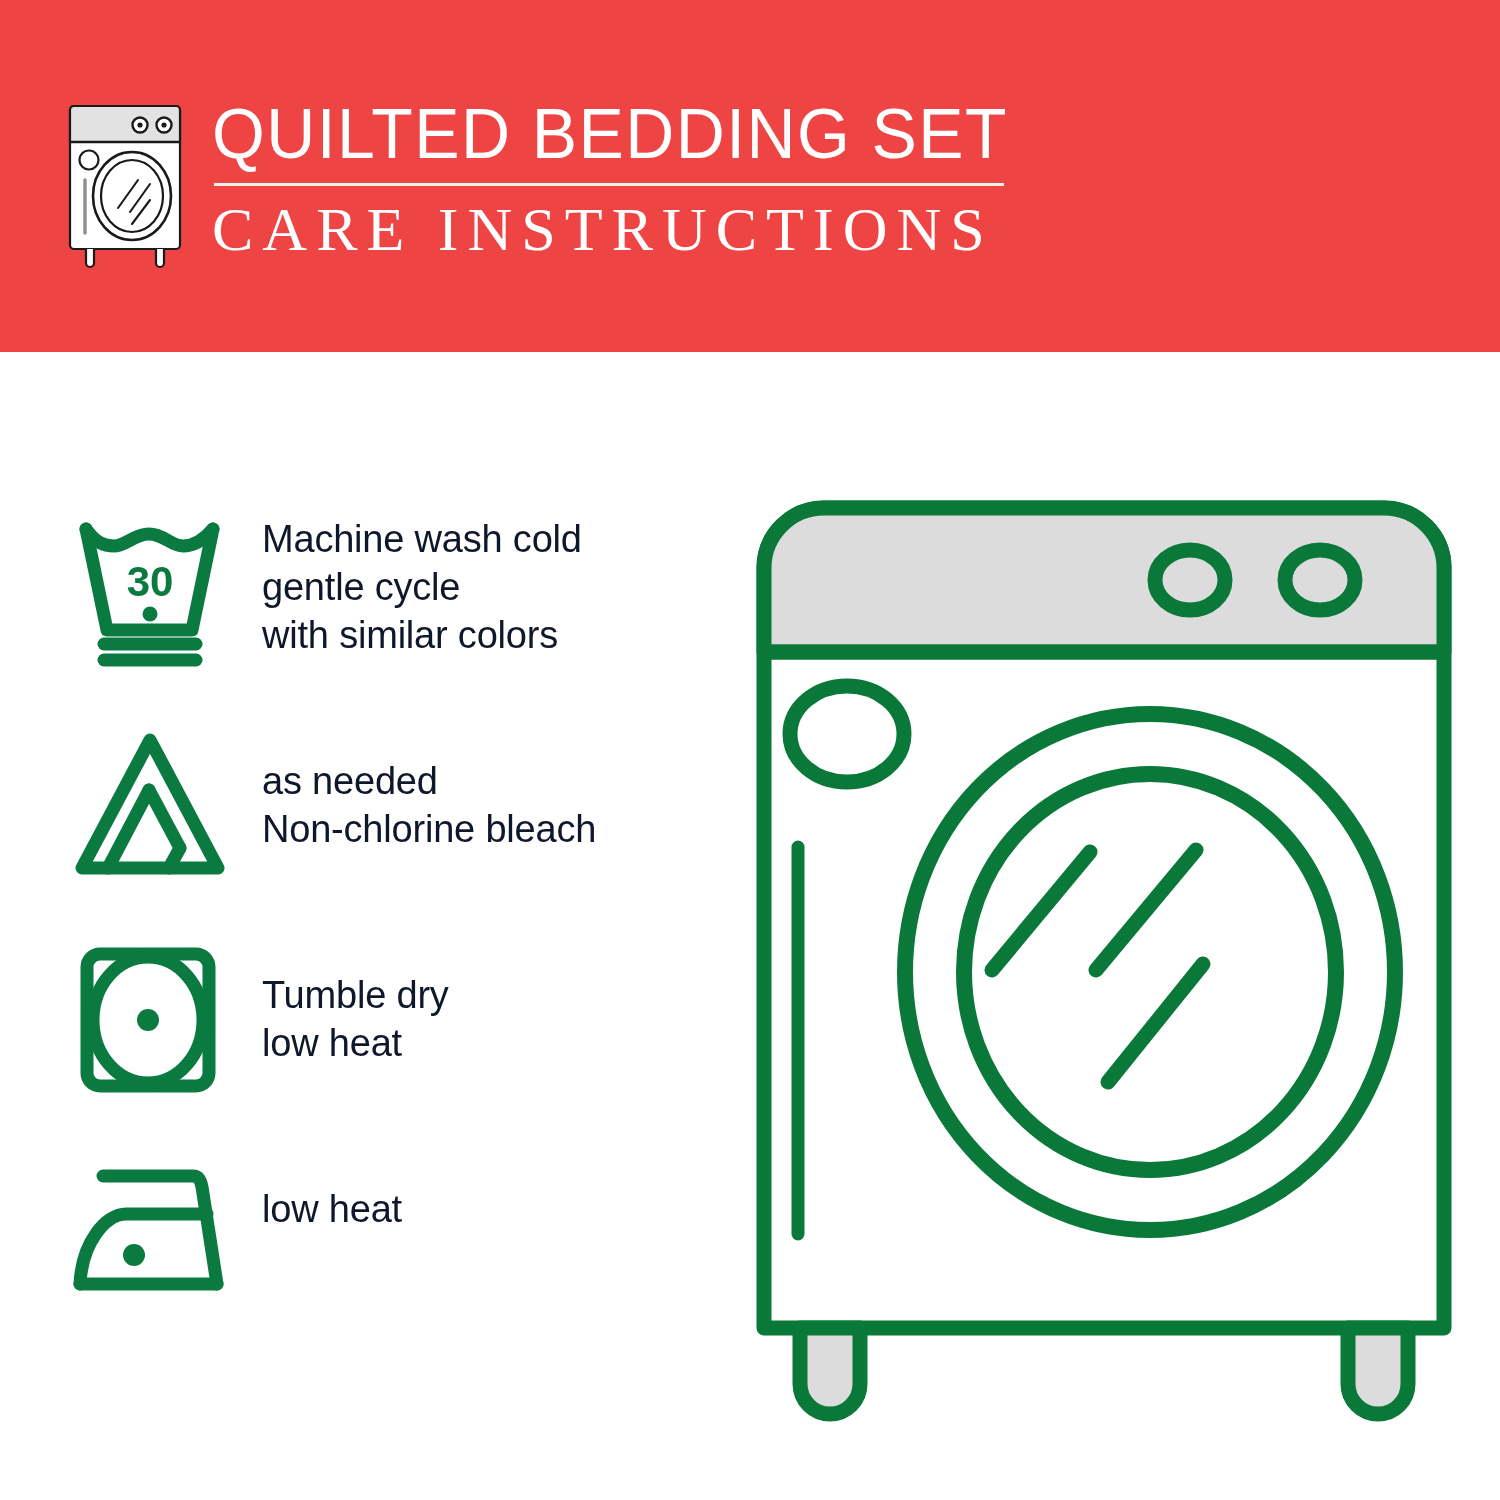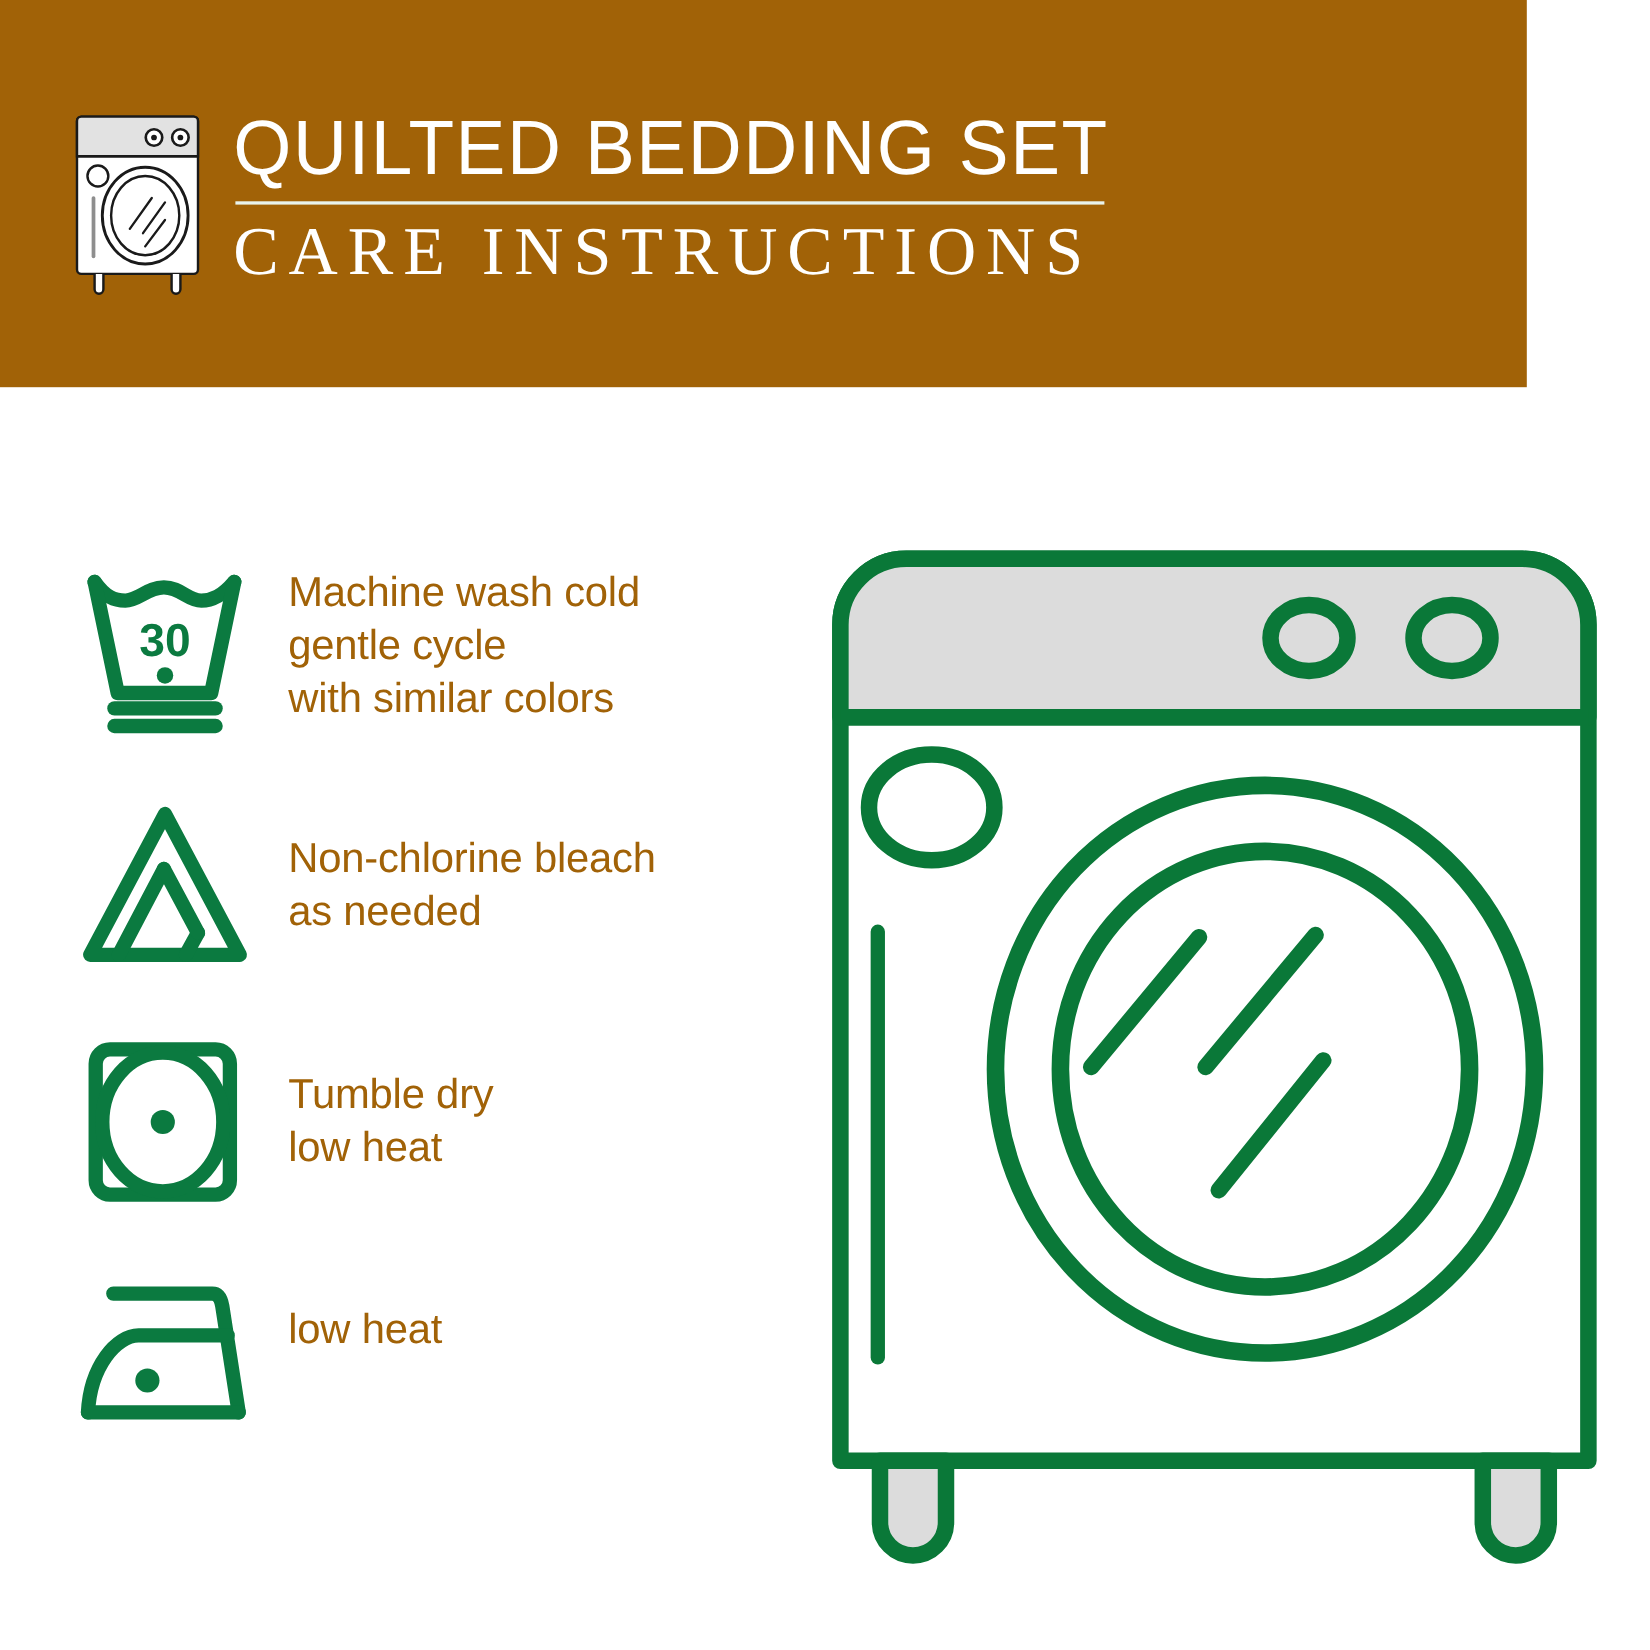--- a/index.html
+++ b/index.html
@@ -16,23 +16,23 @@
     width: 1500px;
     height: 1500px;
     background: #ffffff;
     overflow: hidden;
   }
 
   
   #header-band {
     position: absolute;
     left: 0; top: 0;
-    width: 1388px;
+    width: 1500px;
     height: 352px;
-    background: #a16207;
+    background: #ef4444;
   }
 
   #header-inner {
     position: absolute;
     left: 60px;
     top: 96px;
     width: 960px;
     height: 180px;
     display: flex;
     align-items: flex-start;
@@ -101,21 +101,21 @@
     display: flex;
     align-items: flex-start;
     justify-content: flex-end;
     padding-top: 8px;
   }
 
   .care-caption {
     flex: 1 1 auto;
     padding-left: 22px;
     padding-top: 22px;
-    color: #a16207;
+    color: #0f172a;
     font-family: "Liberation Sans", sans-serif;
     font-size: 38px;
     font-weight: 400;
     line-height: 1.26;
     letter-spacing: -0.2px;
   }
 
   .care-caption .cap-line { display: block; white-space: nowrap; }
 
   
@@ -213,22 +213,22 @@
             <path d="M80 16 L148 144 L12 144 Z"></path>
 
             <line x1="79" y1="66" x2="38" y2="144"></line>
             <line x1="110" y1="124" x2="99" y2="144"></line>
           </g>
 
           <line x1="110" y1="124" x2="79" y2="66" stroke="#0b7a40" stroke-width="13" stroke-linecap="round"></line>
         </svg>
       </div>
       <div class="care-caption">
+        <span class="cap-line">as needed</span>
         <span class="cap-line">Non-chlorine bleach</span>
-        <span class="cap-line">as needed</span>
       </div>
     </div>
 
     <div class="care-row row-dry">
       <div class="care-symbol">
         <svg viewBox="0 0 170 160" width="170" height="160" aria-hidden="true">
           <g fill="none" stroke="#0b7a40" stroke-width="13" stroke-linejoin="round">
             <rect x="17" y="14" width="122" height="132" rx="13"></rect>
             <ellipse cx="78" cy="80" rx="55" ry="63"></ellipse>
           </g>

